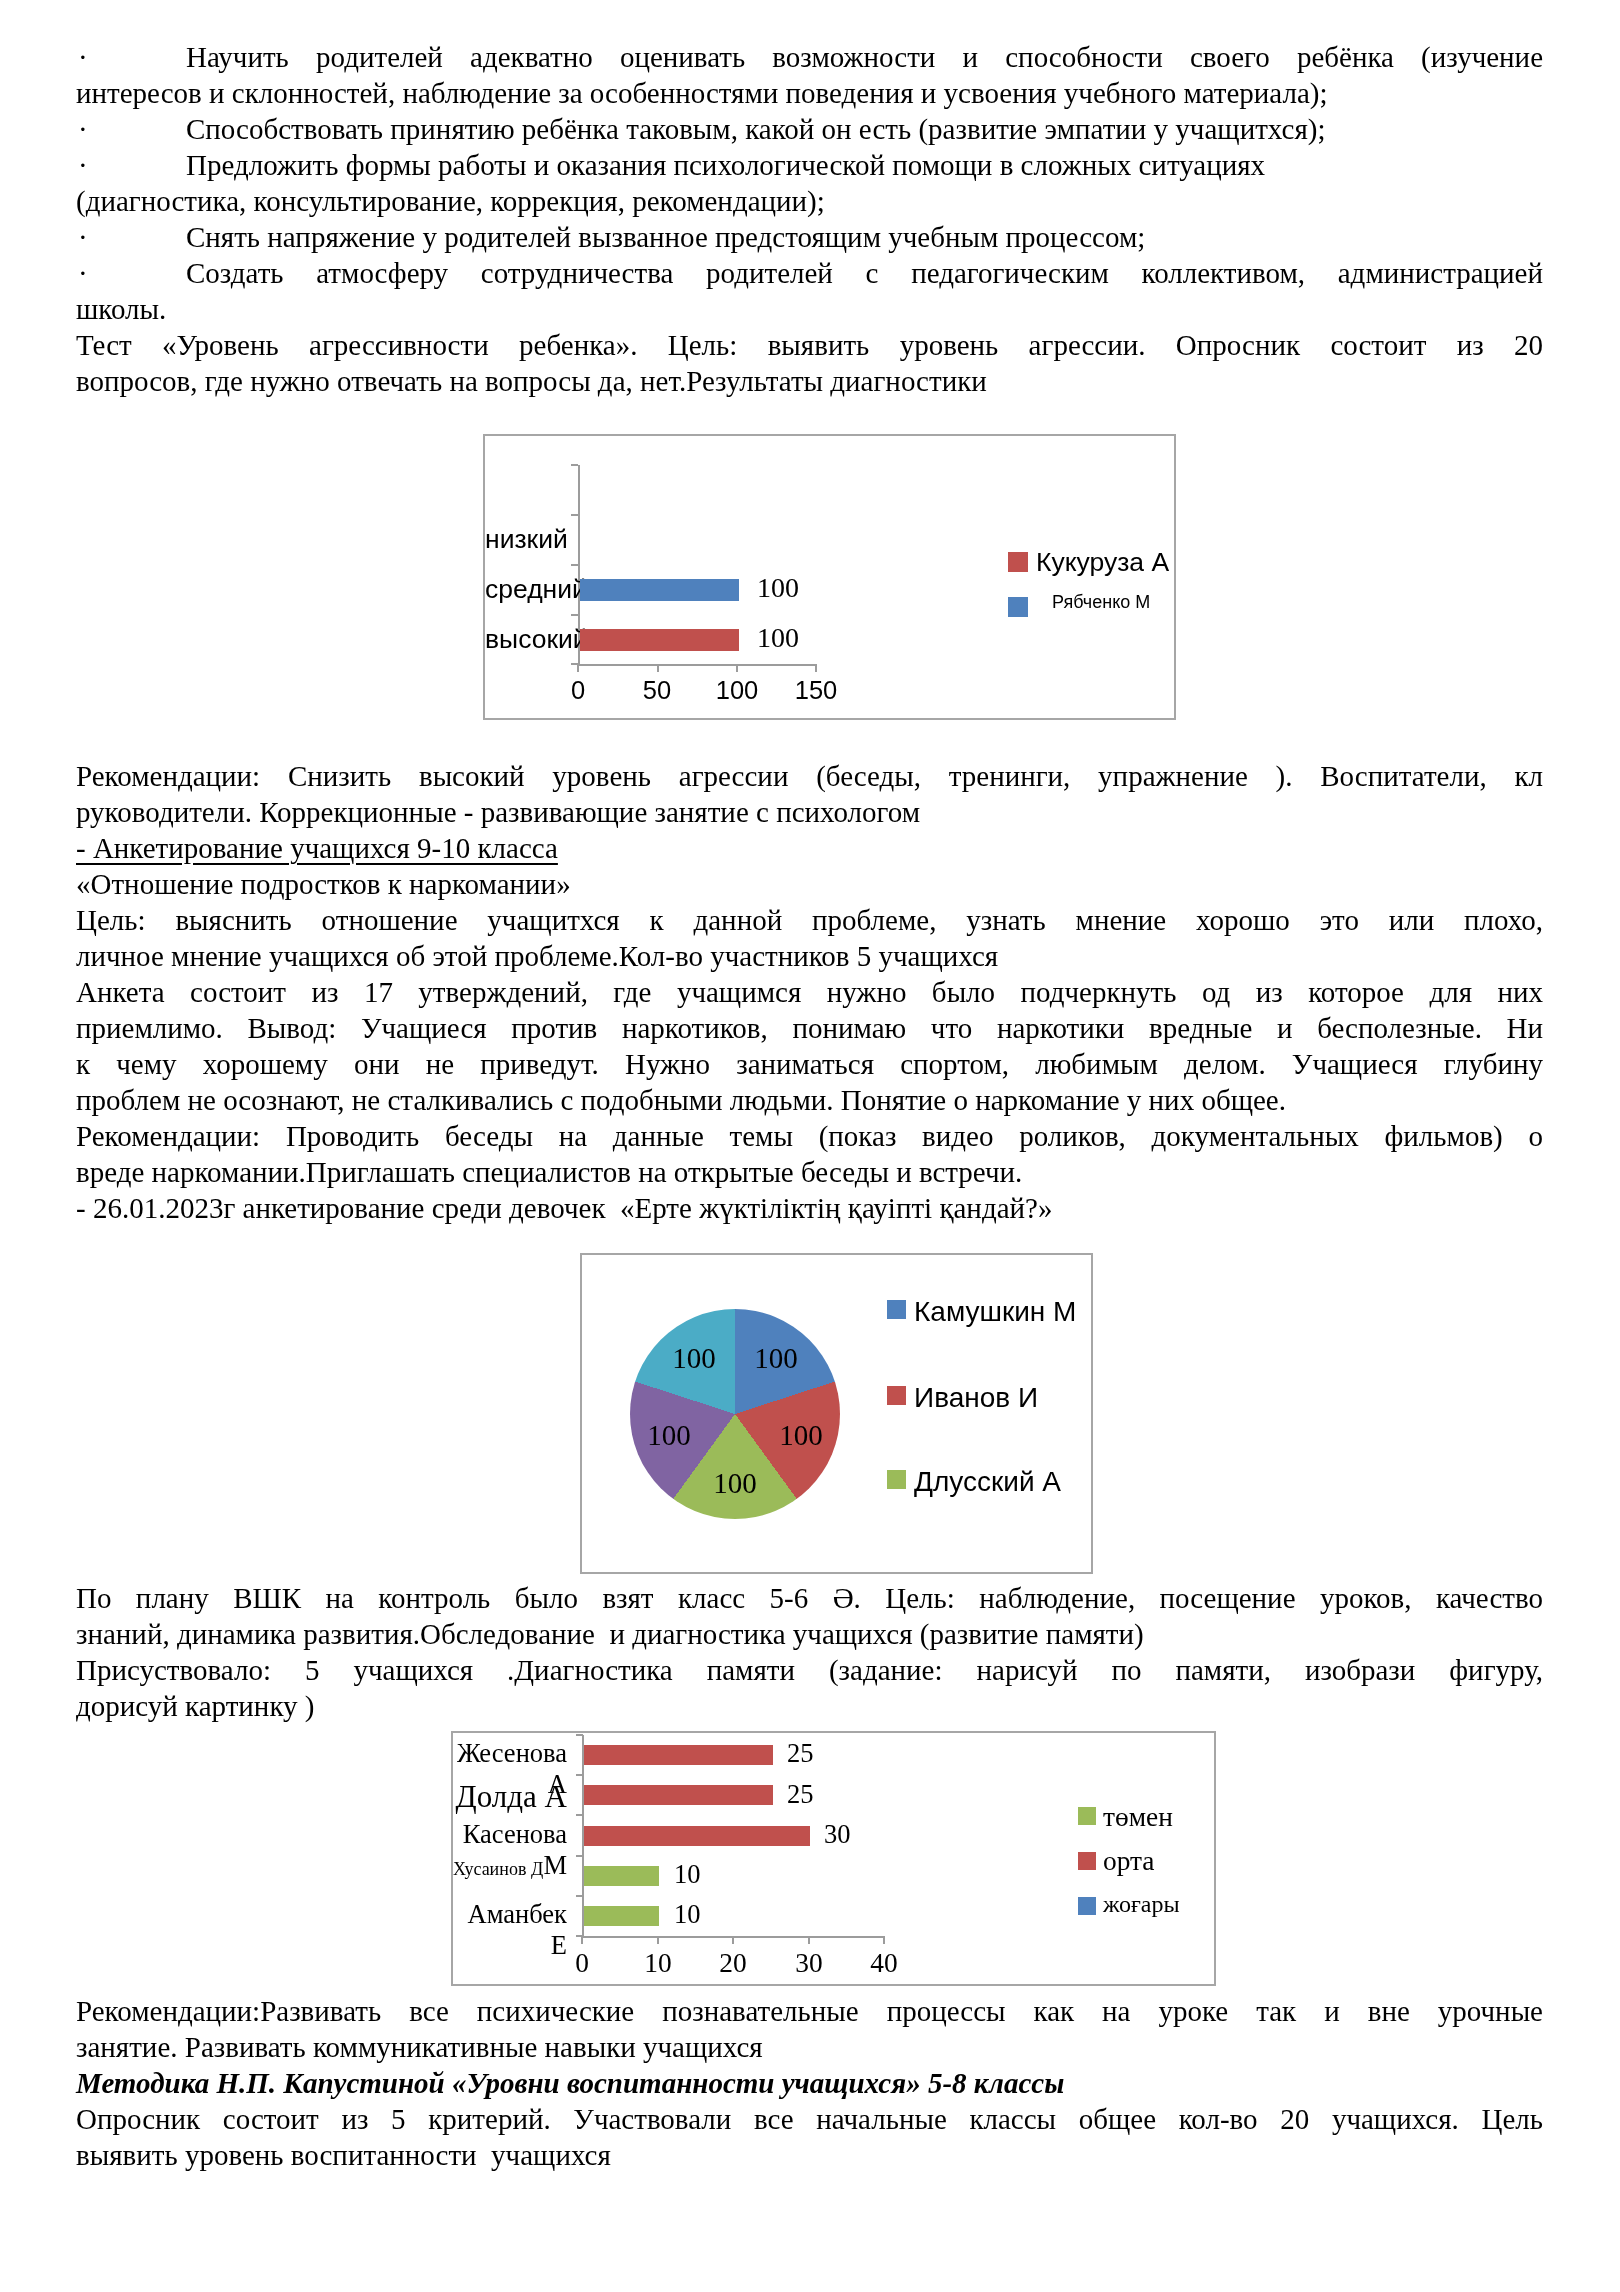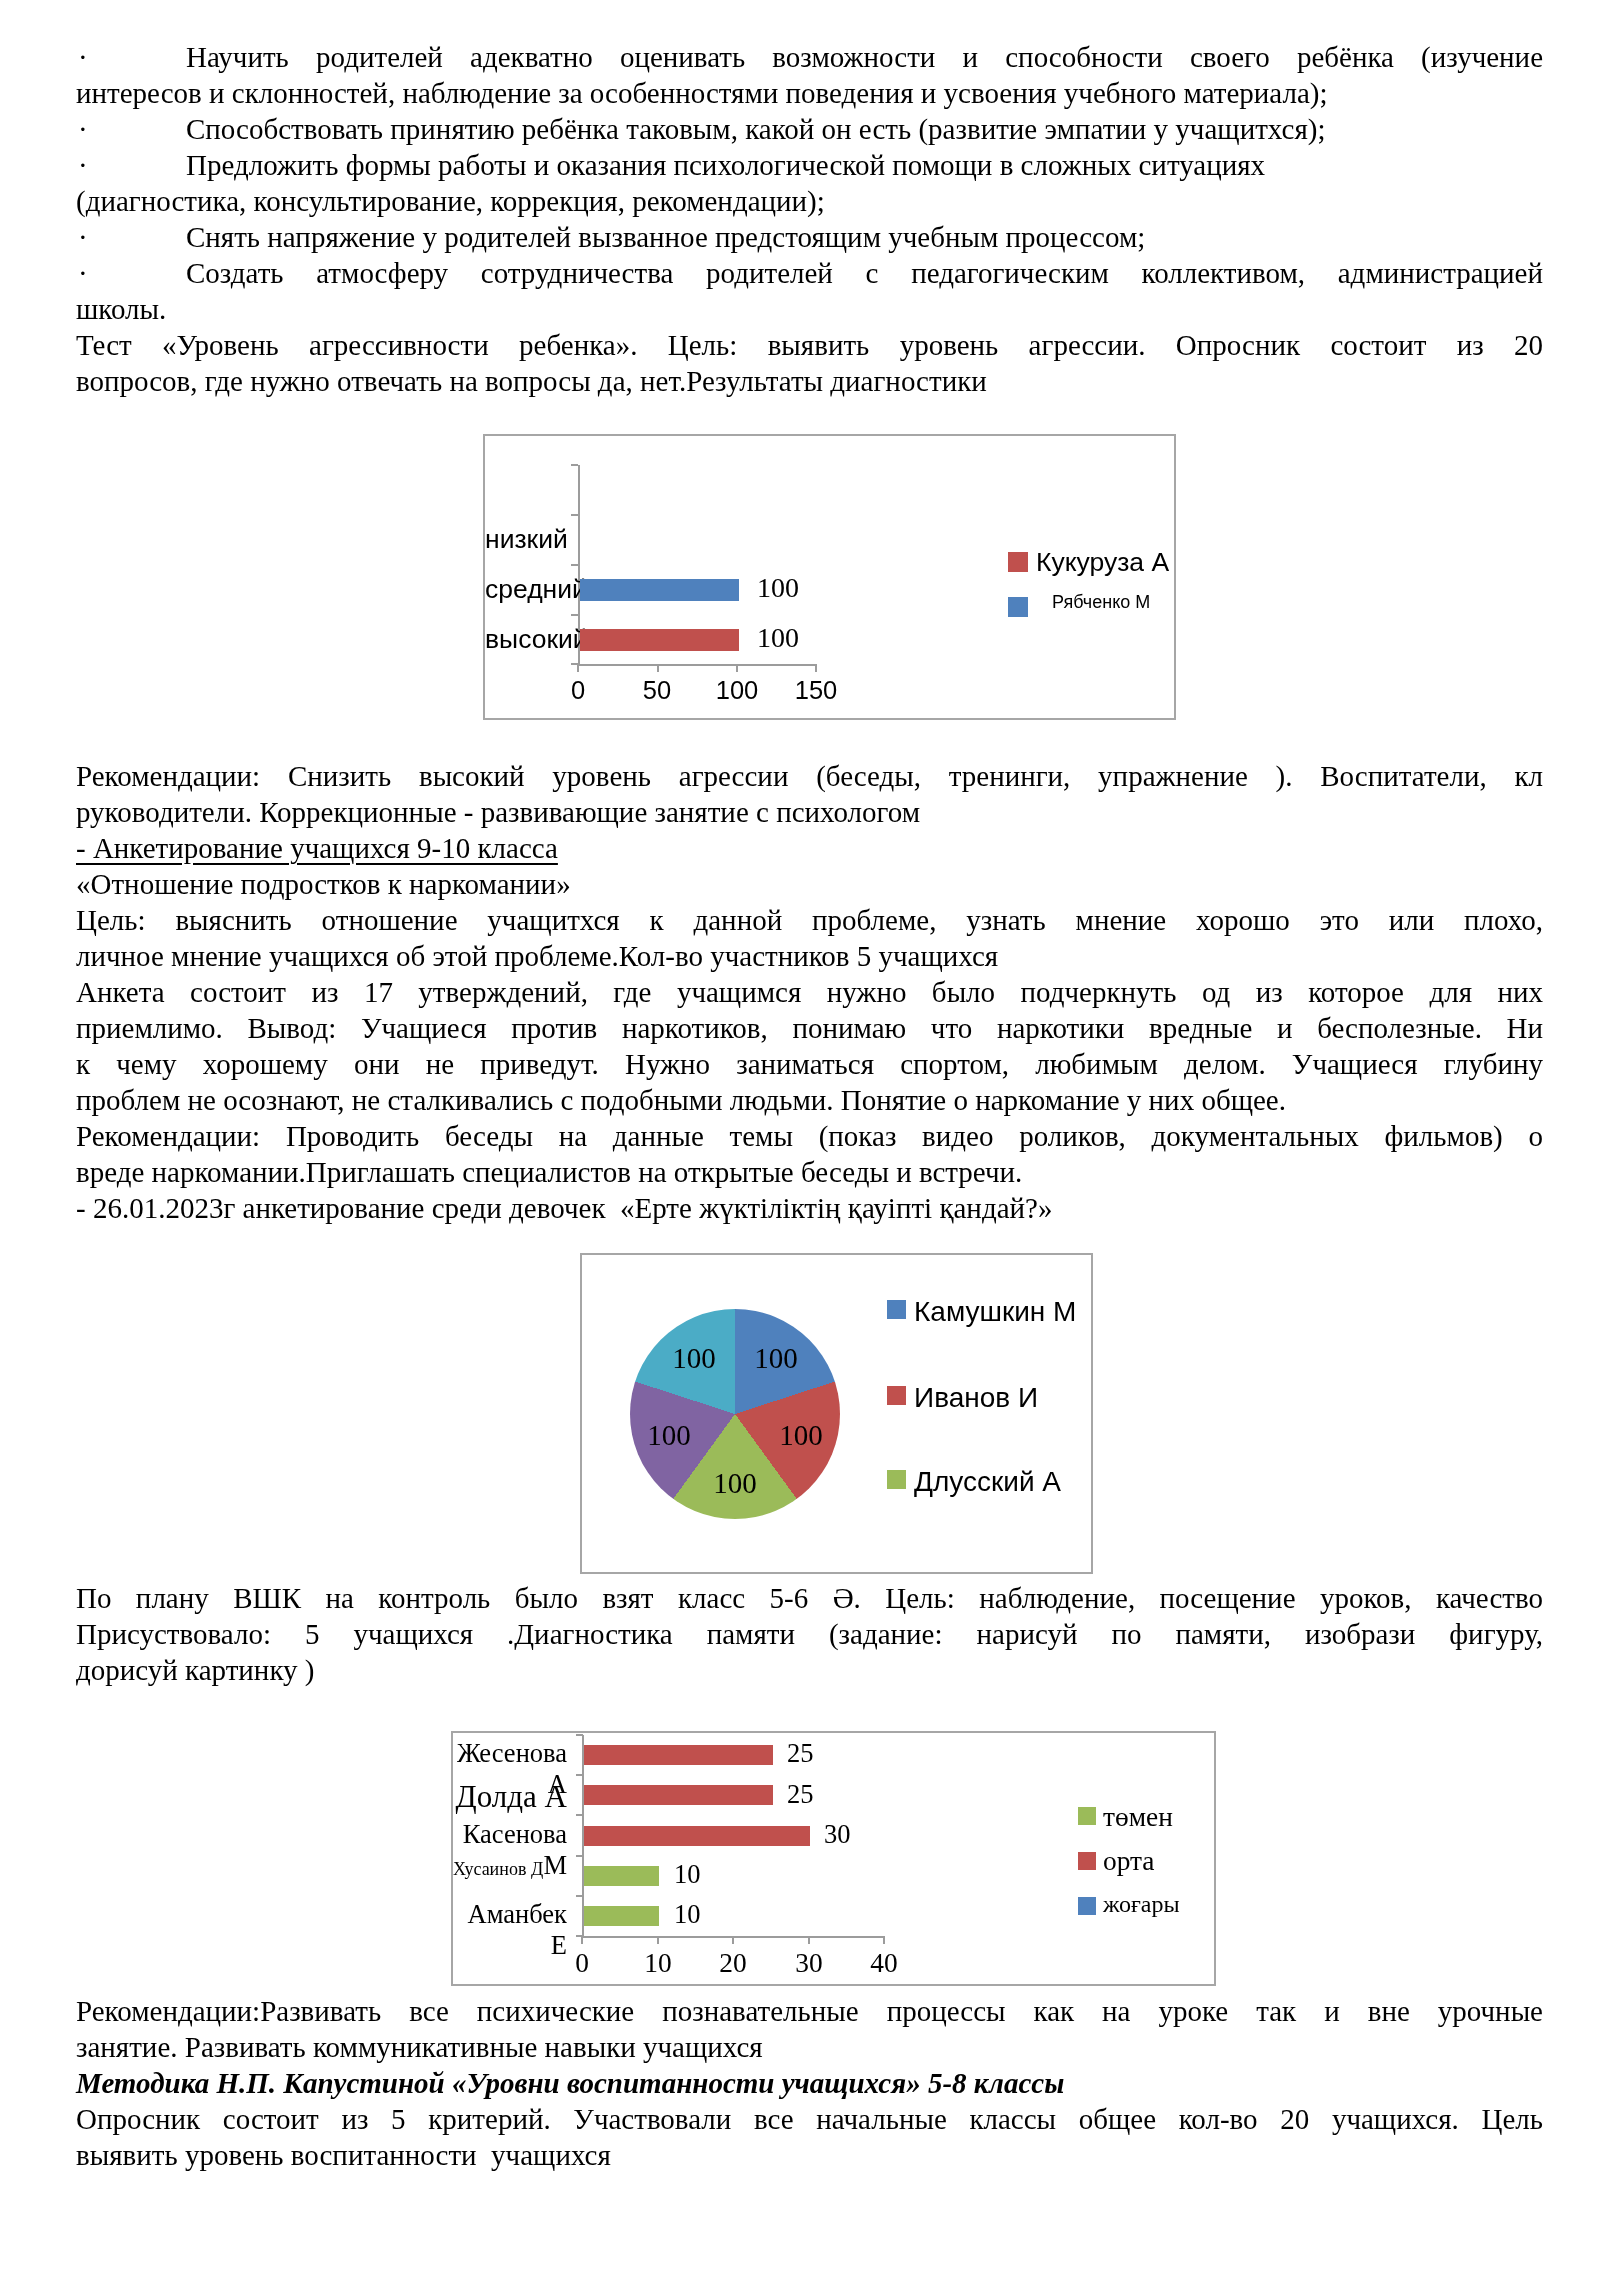--- a/index.html
+++ b/index.html
@@ -97,20 +97,21 @@
       <div class="cel" style="left: 305px; top: 45px; width: 18.6px; height: 18.6px; background: rgb(79, 129, 189);"></div>
       <div class="cel sans" style="left: 332px; top: 39px; width: 172px; font-size: 28px; line-height: 35px;">Камушкин М</div>
       <div class="cel" style="left: 305px; top: 131px; width: 18.6px; height: 18.6px; background: rgb(192, 80, 77);"></div>
       <div class="cel sans" style="left: 332px; top: 125px; width: 172px; font-size: 28px; line-height: 35px;">Иванов И</div>
       <div class="cel" style="left: 305px; top: 215px; width: 18.6px; height: 18.6px; background: rgb(155, 187, 89);"></div>
       <div class="cel sans" style="left: 332px; top: 209px; width: 172px; font-size: 28px; line-height: 35px;">Длусский А</div>
     </div>
 
   <div class="textblock" id="blockC" style="top:1580px">
       <div class="tl just">По плану ВШК на контроль было взят класс 5-6 Ә. Цель: наблюдение, посещение уроков, качество</div>
+      <div class="tl">знаний, динамика развития.Обследование  и диагностика учащихся (развитие памяти)</div>
       <div class="tl just">Присуствовало: 5 учащихся .Диагностика памяти  (задание: нарисуй по памяти, изобрази фигуру,</div>
       <div class="tl">дорисуй картинку )</div>
     </div>
 
   <div class="chart-frame" id="chart3" style="left:451px; top:1731px; width:765px; height:255px">
       <div class="cel" style="left: 129px; top: 2px; width: 2px; height: 201px; background: rgb(156, 156, 156);"></div>
       <div class="cel" style="left: 129px; top: 203px; width: 302px; height: 2px; background: rgb(156, 156, 156);"></div>
       <div class="cel" style="left: 123px; top: 1px; width: 6.9px; height: 2px; background: rgb(156, 156, 156);"></div>
       <div class="cel" style="left: 123px; top: 41px; width: 6.9px; height: 2px; background: rgb(156, 156, 156);"></div>
       <div class="cel" style="left: 123px; top: 81px; width: 6.9px; height: 2px; background: rgb(156, 156, 156);"></div>

